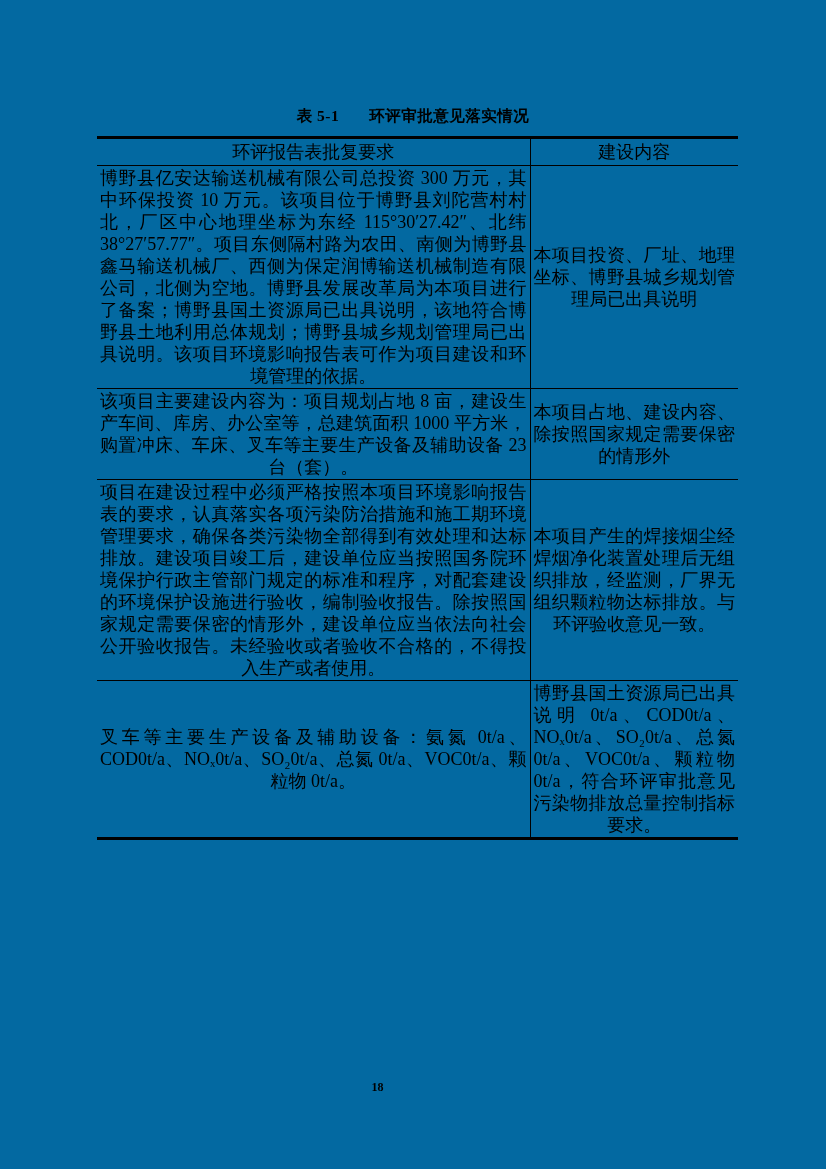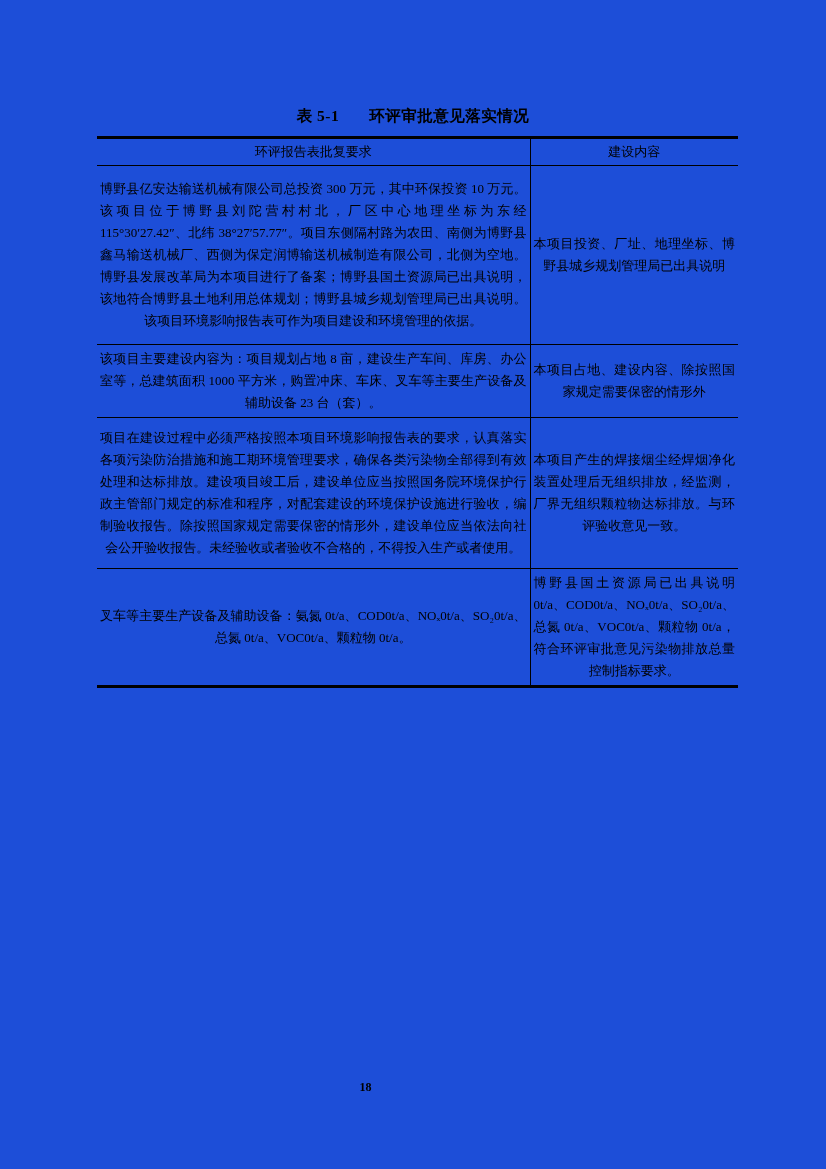--- a/index.html
+++ b/index.html
@@ -4,21 +4,21 @@
 <style>
   html, body {
     margin: 0;
     padding: 0;
     background: #ffffff;
   }
   .page {
     position: relative;
     width: 826px;
     height: 1169px;
-    background: #1d4ed8;
+    background: #0369a1;
     font-family: "Liberation Serif", "DejaVu Serif", serif;
     color: #000000;
     overflow: hidden;
   }
   .caption {
     position: absolute;
     top: 106px;
     left: 0;
     width: 826px;
     text-align: center;
@@ -33,21 +33,21 @@
   }
   table.eia {
     position: absolute;
     top: 136px;
     left: 97px;
     width: 641px;
     border-collapse: collapse;
     table-layout: fixed;
     border-top: 3px solid #000000;
     border-bottom: 3px solid #000000;
-    font-size: 13px;
+    font-size: 18px;
     line-height: 22px;
   }
   col.c-req { width: 433px; }
   col.c-imp { width: 208px; }
   th, td {
     padding: 1px 3px;
     vertical-align: middle;
     word-break: break-word;
   }
   th {
@@ -63,21 +63,21 @@
   }
   tr:last-child td { border-bottom: none; }
   .col-imp { border-left: 1px solid #000000; }
   td.h-r1 { height: 176px; }
   td.h-r2 { height: 70px; }
   td.h-r3 { height: 148px; }
   td.h-r4 { height: 114px; }
   .pagenum {
     position: absolute;
     top: 1080px;
-    left: 0;
+    left: 12px;
     width: 731px;
     text-align: center;
     font-size: 12px;
     font-weight: 600;
   }
 </style>
 </head>
 <body>
 
 <div class="page">

